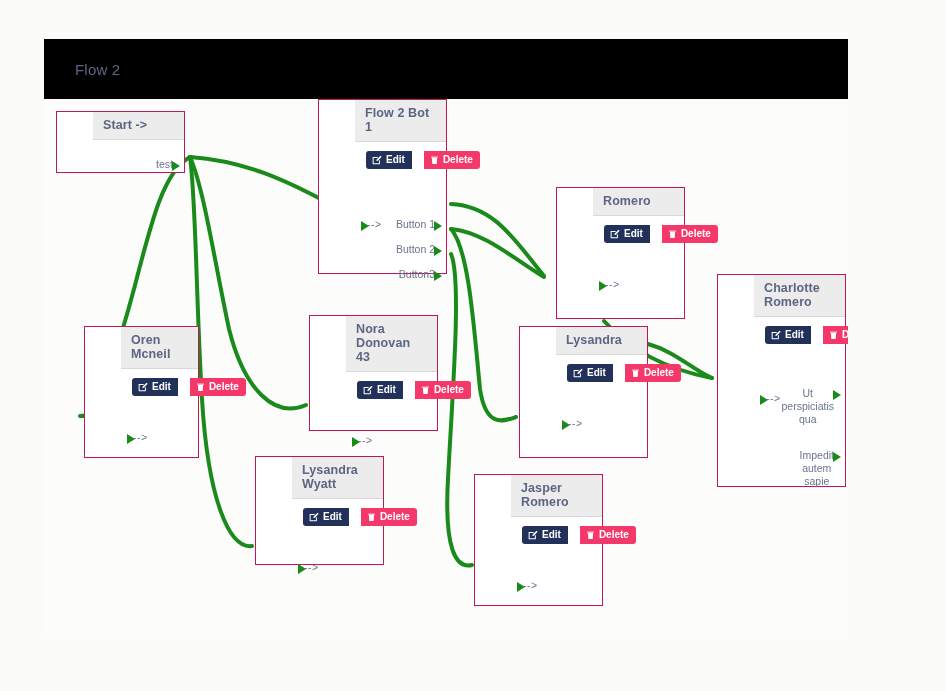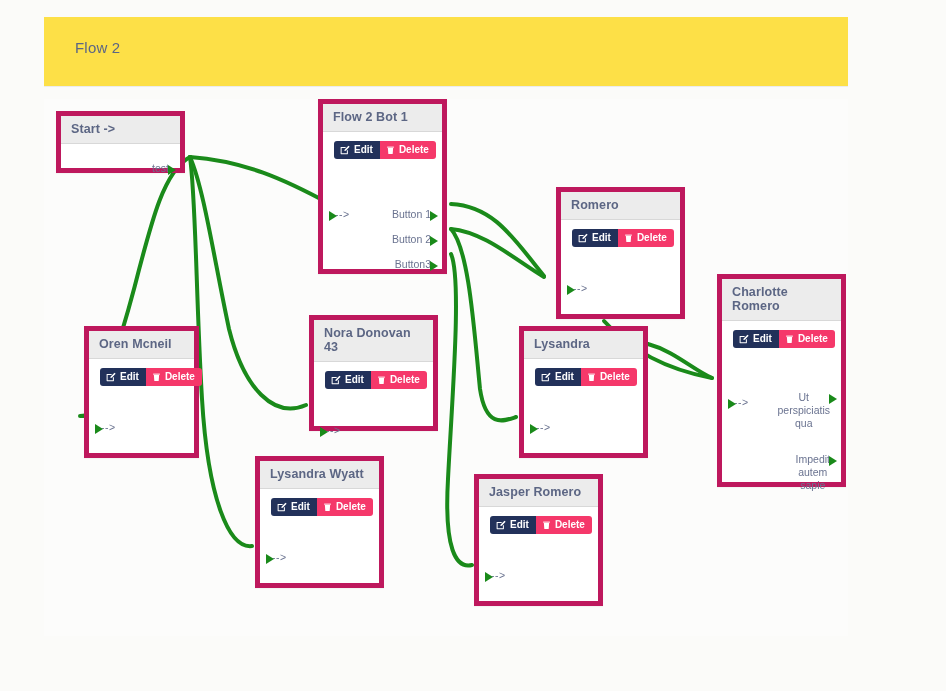--- a/index.html
+++ b/index.html
@@ -14,24 +14,24 @@
   #root {
     position: relative;
     width: 946px;
     height: 691px;
     background: #fbfbf9;
   }
   
   .header-card {
     position: absolute;
     left: 44px;
-    top: 17px;
+    top: 39px;
     width: 804px;
     height: 70px;
-    background: #fde047;
+    background: #000000;
     border-bottom: 1px solid #ececec;
     box-sizing: border-box;
   }
   .header-title {
     position: absolute;
     left: 31px;
     top: 22px;
     font-size: 15px;
     color: #5c6684;
     letter-spacing: 0.2px;
@@ -51,42 +51,44 @@
     left: 0;
     top: 0;
     width: 804px;
     height: 537px;
     pointer-events: none;
   }
   
   .node {
     position: absolute;
     background: #ffffff;
-    border: 5px solid #be185d;
+    border: 1px solid #be185d;
     box-sizing: border-box;
     box-shadow: 0 1px 1px rgba(0,0,0,0.03);
+    padding-left: 36px;
   }
   .node-header {
     background: #ececec;
     border-bottom: 1px solid #d8d8d8;
     padding: 6px 10px 7px 10px;
     font-size: 12.5px;
     font-weight: bold;
     color: #5c6684;
     letter-spacing: 0.1px;
     box-sizing: border-box;
   }
   .node-body {
     position: relative;
     box-sizing: border-box;
   }
   .btn-row {
     padding: 9px 0 0 11px;
     display: flex;
     align-items: flex-end;
+    gap: 12px;
   }
   .btn {
     display: inline-flex;
     align-items: center;
     gap: 4px;
     font-size: 10px;
     font-weight: bold;
     color: #ffffff;
     padding: 4px 7px 4px 6px;
     border: none;
@@ -322,21 +324,21 @@
                     <path fill="#fff" d="M2 2h12v1.8H2z"></path>
                     <path fill="#fff" d="M3.3 4.4h9.4l-.8 10.2a.6.6 0 0 1-.6.55H4.7a.6.6 0 0 1-.6-.55L3.3 4.4z"></path>
                   </svg>
                 </span>
                 <span>Delete</span>
               </button>
             </div>
             <div class="port port-in" style="top: 62px;">--&gt;<span class="port-marker marker-in" style="top: 3px;"></span></div>
           </div>
         </div>
-        <div class="node" style="left: 211px; top: 357px; width: 129px; height: 132px;">
+        <div class="node" style="left: 211px; top: 357px; width: 129px; height: 109px;">
           <div class="node-header">Lysandra Wyatt</div>
           <div class="node-body" style="height: 104px;">
             <div class="btn-row">
               <button class="btn btn-edit">
                 <span>
                   <svg width="10" height="10" viewBox="0 0 16 16" aria-hidden="true">
                     <path fill="#fff" d="M1 3h8v1.6H2.6V13h8.4V8.2h1.6V14a.6.6 0 0 1-.6.6H1.6A.6.6 0 0 1 1 14V3z"></path>
                     <path fill="#fff" d="M13.6 1.1l1.8 1.8-6.1 6.1-2.4.6.6-2.4 6.1-6.1z"></path>
                   </svg>
                 </span>

